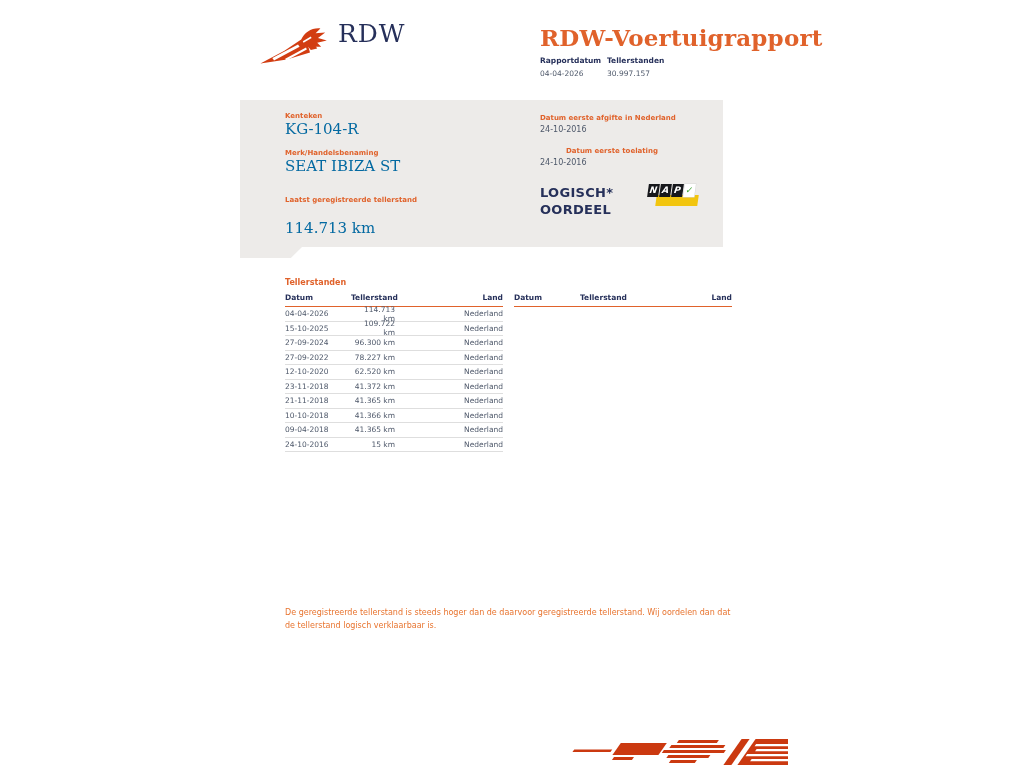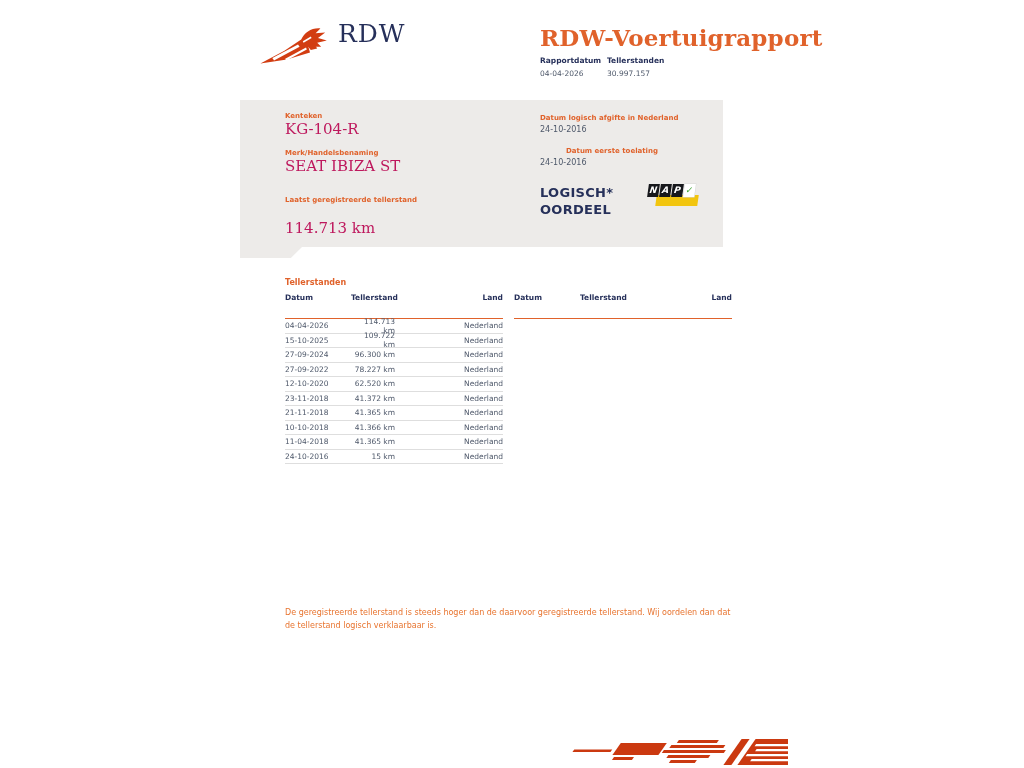--- a/index.html
+++ b/index.html
@@ -30,42 +30,42 @@
   
   .panel { position:absolute; left:240px; top:100px; width:483px; height:147px;
            background:var(--panel_gray); }
   .panel::after {
     content:""; position:absolute; left:0; top:147px; width:62px; height:11px;
     background:var(--panel_gray);
     clip-path:polygon(0 0, 100% 0, 82% 100%, 0 100%);
   }
   .plabel { position:absolute; font-size:7px; font-weight:700; color:var(--brand_orange); }
   .pvalue-serif { position:absolute; font-family:"DejaVu Serif", serif; font-size:15px;
-                  color:#be185d; }
+                  color:#0369a1; }
   .pvalue-sans  { position:absolute; font-size:8px; color:var(--text_gray); }
   .oordeel { position:absolute; left:300px; top:85px; font-size:13px; font-weight:700;
              color:var(--navy); line-height:16.5px; letter-spacing:0.3px; }
   
   .nap { position:absolute; left:408px; top:84px; width:52px; height:24px; }
   .nap-yellow { position:absolute; left:8px; top:11px; width:42px; height:11px;
                 background:var(--nap_yellow); transform:skewX(-8deg); }
   .nap-tiles { position:absolute; left:0; top:0; display:flex; }
   .nap-tile { width:11px; height:13px; margin-right:1px; background:#17181c;
               color:#fff; font-size:9px; font-weight:700; font-style:italic;
               line-height:13px; text-align:center; transform:skewX(-8deg); }
   .nap-tile.check { background:#fff; color:var(--nap_green); font-style:normal;
                     box-shadow:0 0 0 0.5px #d8d8d8; }
 
   
   .section { position:absolute; left:285px; top:278px; width:447px; }
   .sec-title { font-size:8px; font-weight:700; color:var(--brand_orange); }
   .tables { display:flex; margin-top:6px; }
   .ttable { width:218px; }
   .ttable + .ttable { margin-left:11px; }
-  .thead { display:flex; align-items:flex-end; padding-bottom:16px;
+  .thead { display:flex; align-items:flex-end; padding-bottom:4px;
            border-bottom:1.5px solid var(--brand_orange);
            font-size:7.5px; font-weight:700; color:var(--navy); }
   .trow { display:flex; align-items:center; height:14.5px;
           border-bottom:1px solid #dedede; font-size:7.5px; color:var(--text_gray); }
   .c1 { width:66px; text-align:left; }
   .c2 { width:44px; text-align:right; }
   .c2h { width:44px; text-align:left; }
   .c3 { flex:1; text-align:right; }
 
   
@@ -116,21 +116,21 @@
   <div class="panel">
     <div class="plabel" style="left:45px; top:12px;">Kenteken</div>
     <div class="pvalue-serif" style="left:45px; top:20px;">KG-104-R</div>
 
     <div class="plabel" style="left:45px; top:49px;text-align:center;">Merk/Handelsbenaming</div>
     <div class="pvalue-serif" style="left:45px; top:57px;">SEAT IBIZA ST</div>
 
     <div class="plabel" style="left:45px; top:96px;">Laatst geregistreerde tellerstand</div>
     <div class="pvalue-serif" style="left:45px; top:119px;">114.713 km</div>
 
-    <div class="plabel" style="left:300px; top:14px;">Datum logisch afgifte in Nederland</div>
+    <div class="plabel" style="left:300px; top:14px;">Datum eerste afgifte in Nederland</div>
     <div class="pvalue-sans" style="left:300px; top:25px;">24-10-2016</div>
 
     <div class="plabel" style="left:300px; top:47px;padding-left:26px;">Datum eerste toelating</div>
     <div class="pvalue-sans" style="left:300px; top:58px;">24-10-2016</div>
 
     <div class="oordeel">
       <div>LOGISCH*</div>
       <div>OORDEEL</div>
     </div>
 
@@ -198,21 +198,21 @@
               <span class="c3">Nederland</span>
             </div>
 
             <div class="trow">
               <span class="c1">10-10-2018</span>
               <span class="c2">41.366 km</span>
               <span class="c3">Nederland</span>
             </div>
 
             <div class="trow">
-              <span class="c1">11-04-2018</span>
+              <span class="c1">09-04-2018</span>
               <span class="c2">41.365 km</span>
               <span class="c3">Nederland</span>
             </div>
 
             <div class="trow">
               <span class="c1">24-10-2016</span>
               <span class="c2">15 km</span>
               <span class="c3">Nederland</span>
             </div>
           </div>

